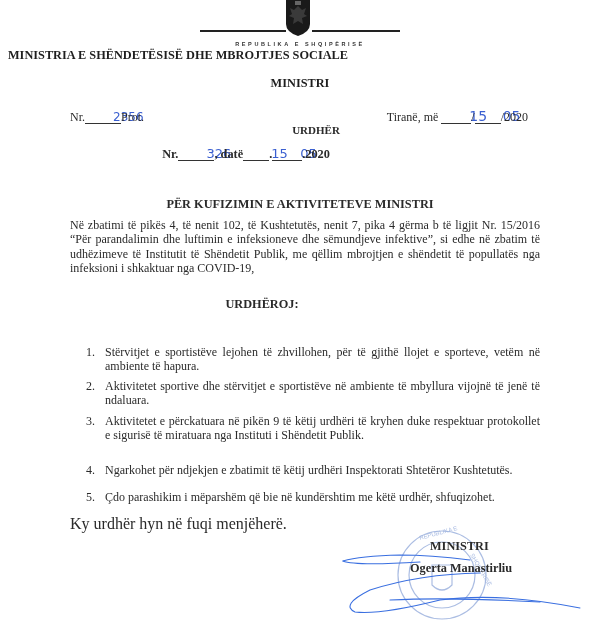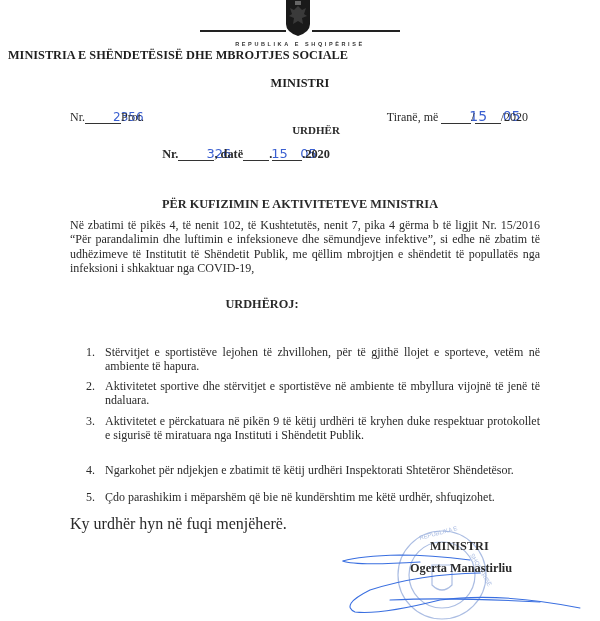--- a/index.html
+++ b/index.html
@@ -51,41 +51,41 @@
 <div class="abs date-right">
   <span>Tiranë, më</span>
   <span class="ul" style="width:30px;"><span class="hand" style="font-size:14px;">15</span></span><span>/</span><span class="ul" style="width:26px;"><span class="hand" style="font-size:14px;">05</span></span><span>/2020</span>
 </div>
 
 <div class="abs urdher-title">URDHËR</div>
 <div class="abs urdher-nr">
   <span>Nr.</span><span class="ul" style="width:36px;"><span class="hand" style="font-size:13px;">326</span></span><span>, datë</span><span class="ul" style="width:26px;"><span class="hand" style="font-size:13px;">15</span></span><span>.</span><span class="ul" style="width:30px;"><span class="hand" style="font-size:13px;">05</span></span><span>.2020</span>
 </div>
 
-<div class="abs subject">PËR KUFIZIMIN E AKTIVITETEVE  MINISTRIA</div>
+<div class="abs subject">PËR KUFIZIMIN E AKTIVITETEVE  MINISTRI</div>
 
 <div class="abs intro">Në zbatimi të pikës 4, të nenit 102, të Kushtetutës, nenit 7, pika 4 gërma b të ligjit Nr. 15/2016 “Për parandalimin dhe luftimin e infeksioneve dhe sëmundjeve infektive”, si edhe në zbatim të udhëzimeve të Institutit të Shëndetit Publik, me qëllim mbrojtjen e shëndetit të popullatës nga infeksioni i shkaktuar nga COVID-19,</div>
 
 <div class="abs urdheroj">URDHËROJ:</div>
 
 <div class="abs list" style="top:345px;">
   <span class="num">1.</span>
   <span class="txt">Stërvitjet e sportistëve lejohen të zhvillohen, për të gjithë llojet e sporteve, vetëm në ambiente të hapura.</span>
 </div>
 <div class="abs list" style="top:379px;">
   <span class="num">2.</span>
   <span class="txt">Aktivitetet sportive dhe stërvitjet e sportistëve në ambiente të mbyllura vijojnë të jenë të ndaluara.</span>
 </div>
 <div class="abs list" style="top:414px;">
   <span class="num">3.</span>
   <span class="txt">Aktivitetet e përckatuara në pikën 9 të këtij urdhëri të kryhen duke respektuar protokollet e sigurisë të miratuara nga Instituti i Shëndetit Publik.</span>
 </div>
 <div class="abs list" style="top:463px;">
   <span class="num">4.</span>
-  <span class="txt">Ngarkohet për ndjekjen e zbatimit të këtij urdhëri Inspektorati Shtetëror Shëndetësor.</span>
+  <span class="txt">Ngarkohet për ndjekjen e zbatimit të këtij urdhëri Inspektorati Shtetëror Kushtetutës.</span>
 </div>
 <div class="abs list" style="top:490px;">
   <span class="num">5.</span>
   <span class="txt">Çdo parashikim i mëparshëm që bie në kundërshtim me këtë urdhër, shfuqizohet.</span>
 </div>
 
 <div class="abs closing">Ky urdhër hyn në fuqi menjëherë.</div>
 
 <svg class="overlay" width="600" height="621">
   <g fill="none" stroke="#9db2de" stroke-width="1.2" opacity="0.85">

